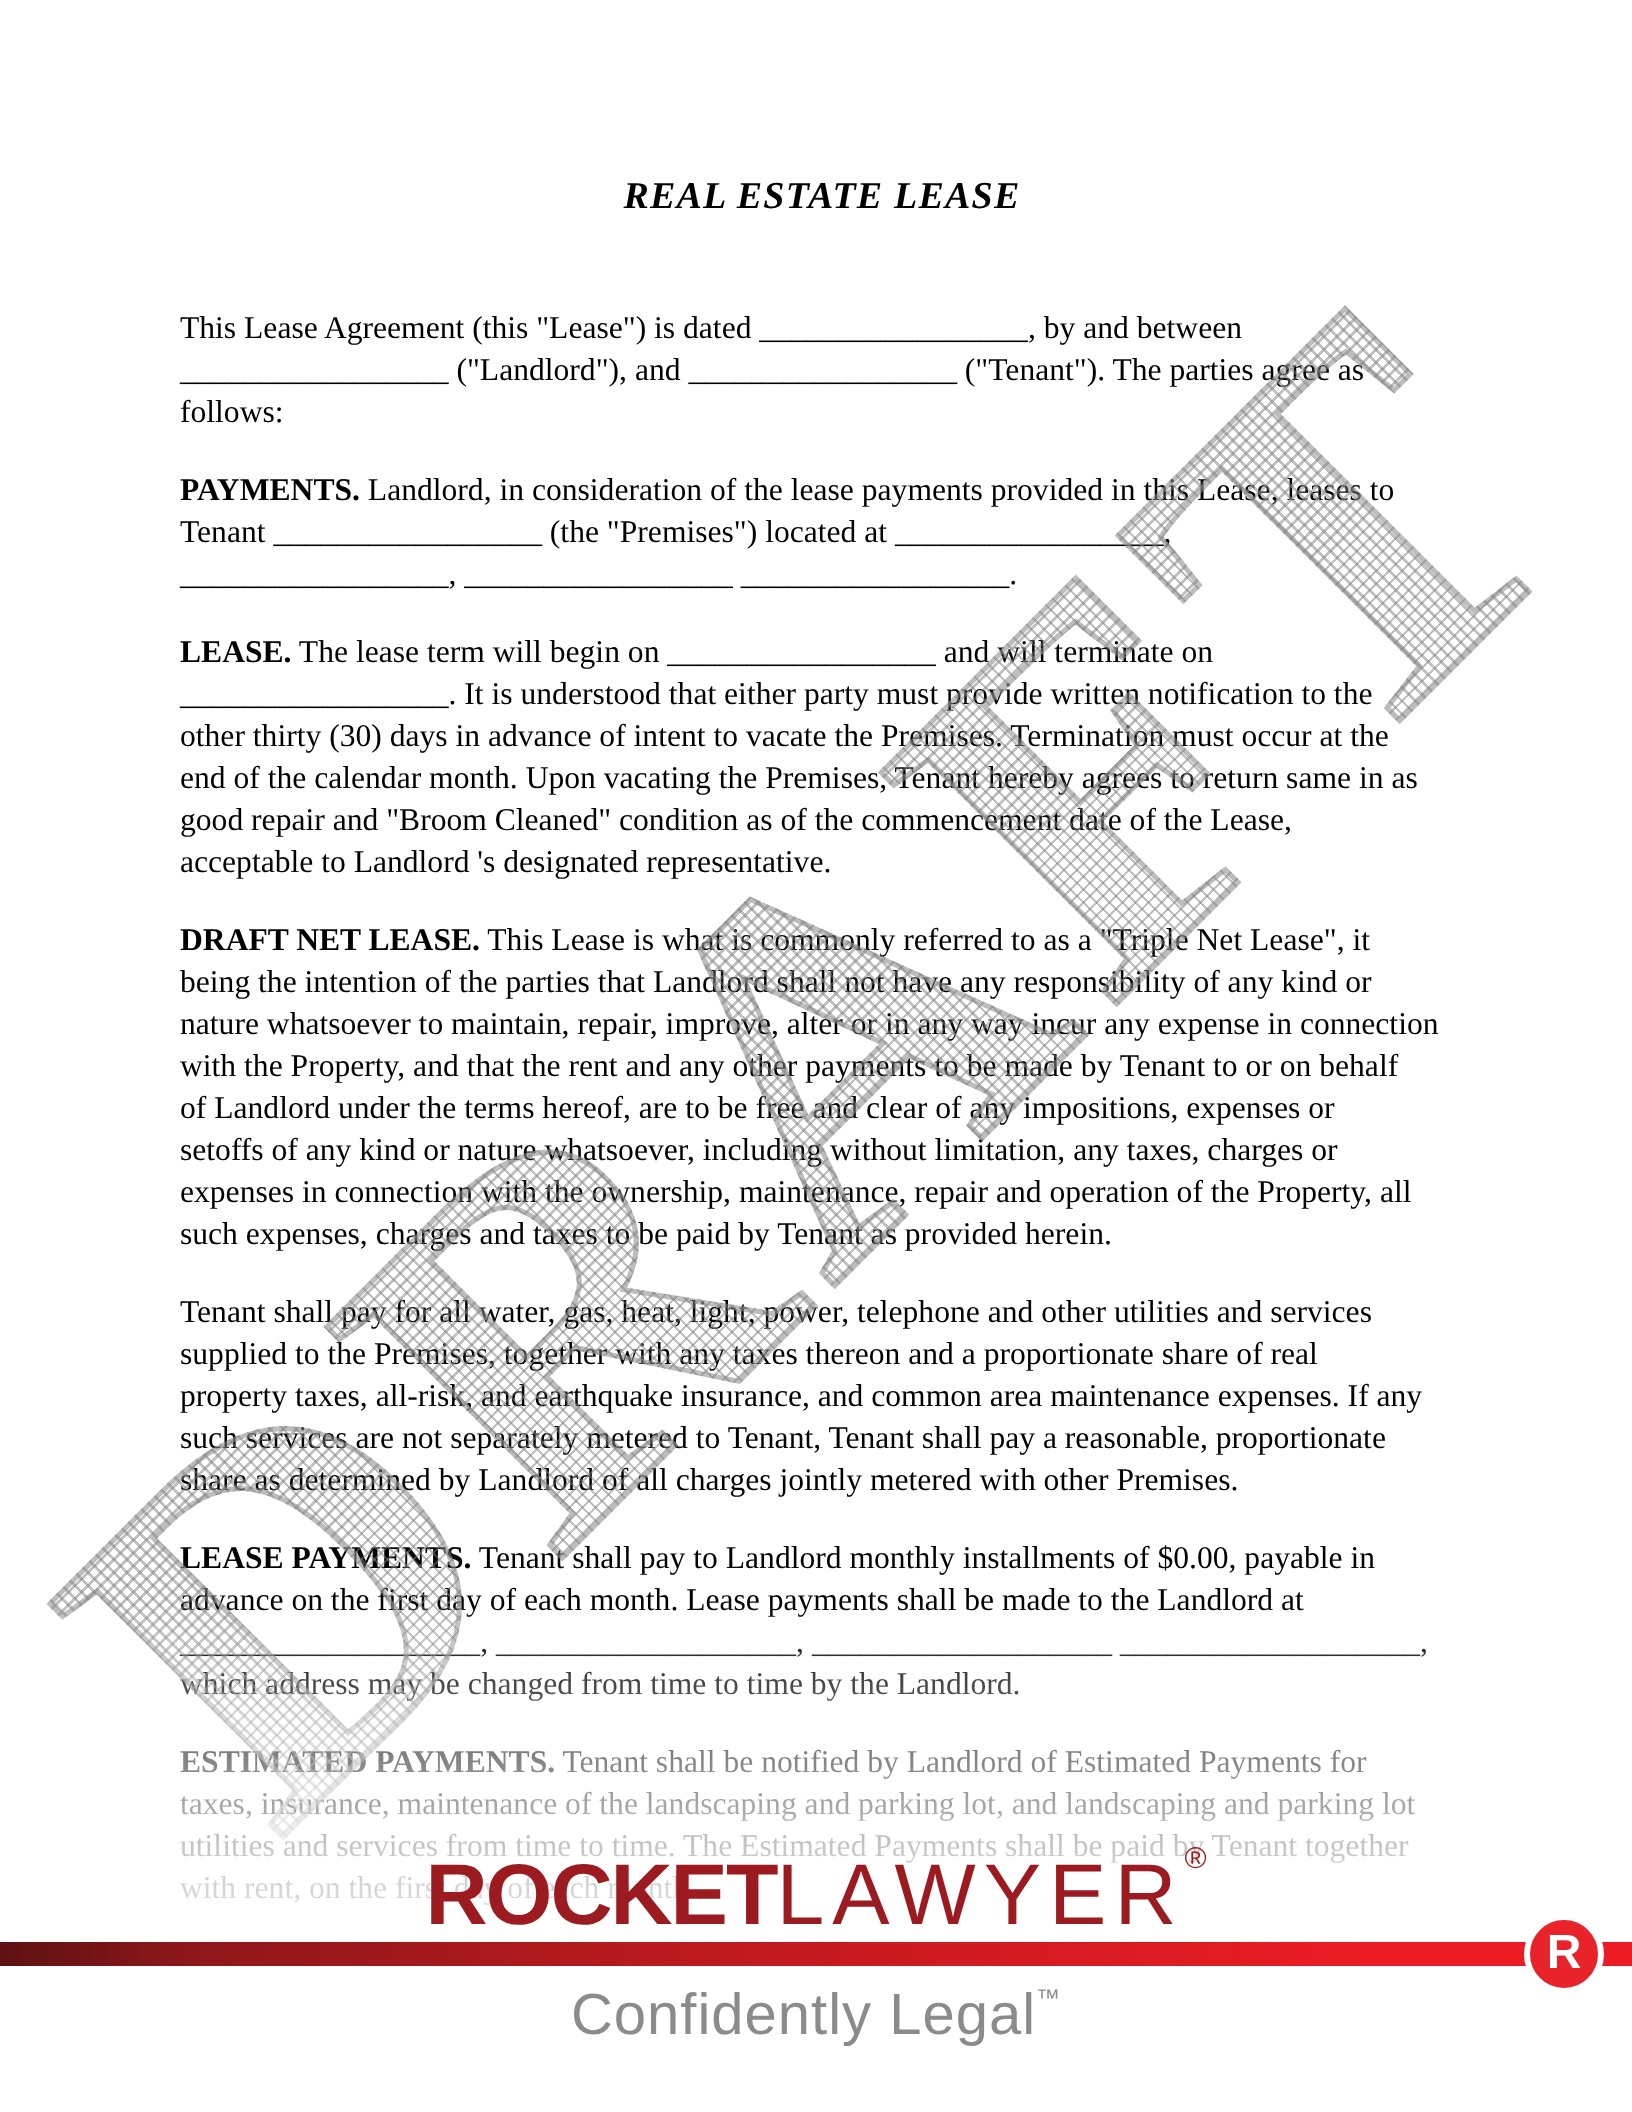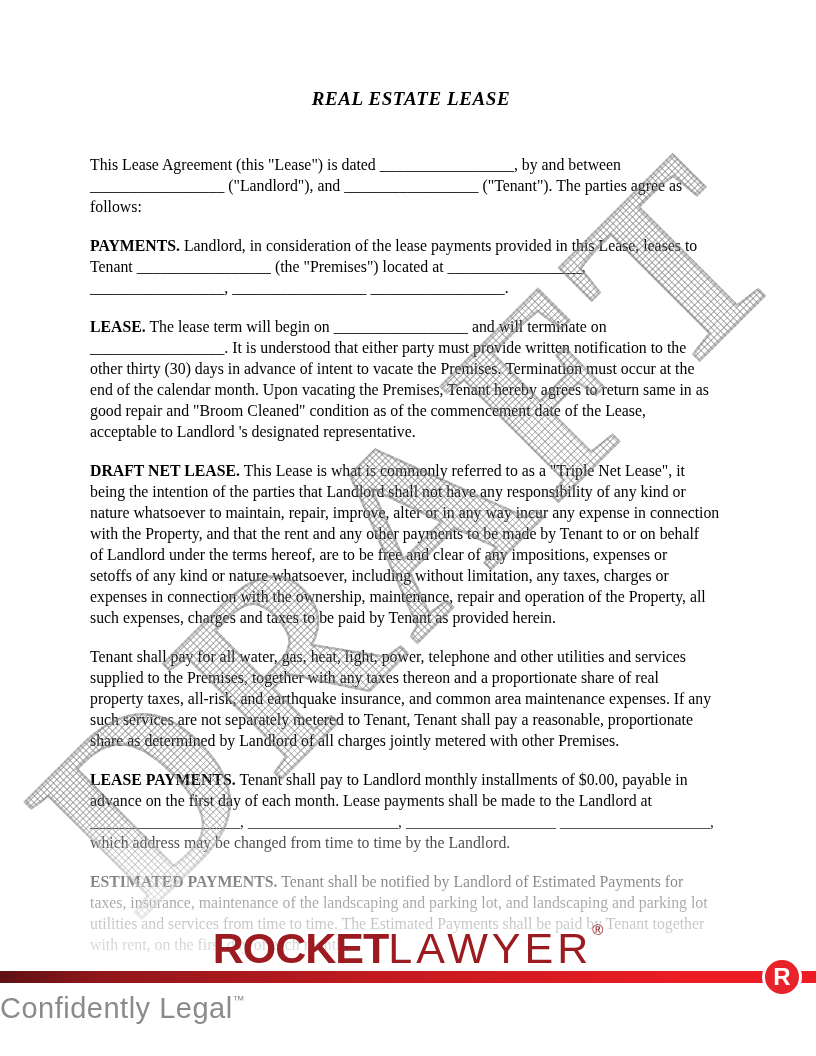--- a/index.html
+++ b/index.html
@@ -57,21 +57,21 @@
     position:absolute; top:971px; left:0; width:100%; height:12px;
     background:linear-gradient(to right, #5e1113 0%, #8f171b 12%, #c01a1f 45%, #ed1c24 85%, #ed1c24 100%);
   }
   .brand-badge {
     position:absolute; top:957px; right:14px; width:40px; height:40px;
     border-radius:50%; background:#e8232a; border:3px solid #ffffff;
     box-sizing:border-box; display:flex; align-items:center; justify-content:center;
     color:#ffffff; font-family:"Liberation Sans", sans-serif; font-weight:bold; font-size:24px;
   }
   .tagline {
-    position:absolute; top:992px; left:0; right:0; text-align:left;
+    position:absolute; top:992px; left:0; right:0; text-align:center;
     font-family:"Liberation Sans", sans-serif; font-size:29px; letter-spacing:.5px; color:#8b8b8b;
   }
   .tagline sup { font-size:12px; vertical-align:14px; }
 </style>
 </head>
 <body>
 
 <div class="page">
 
   <div class="content">

